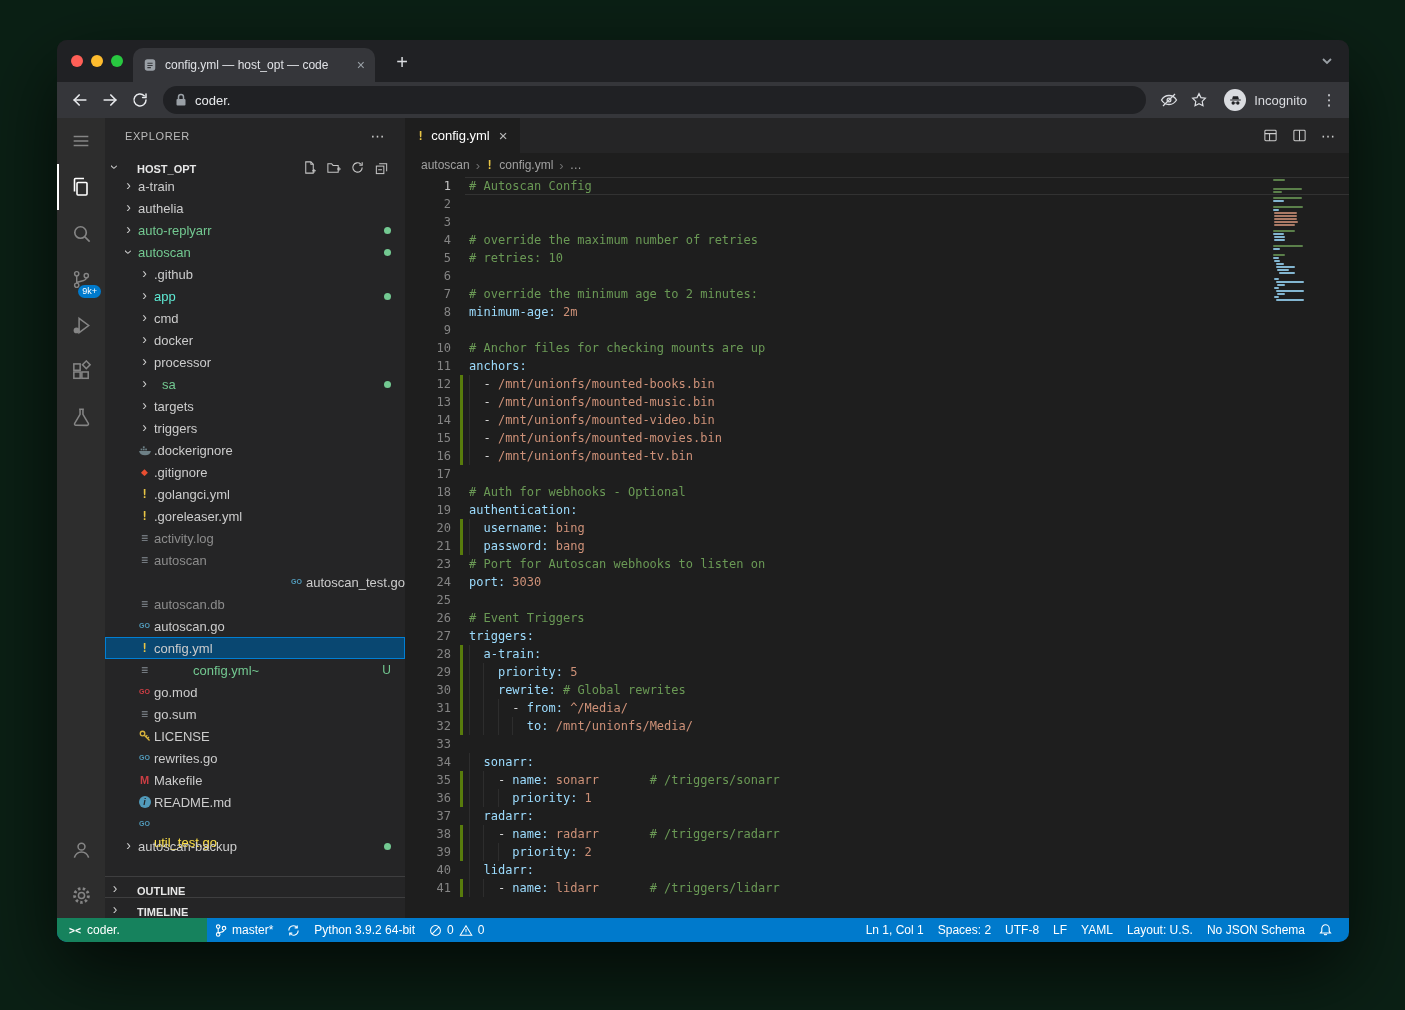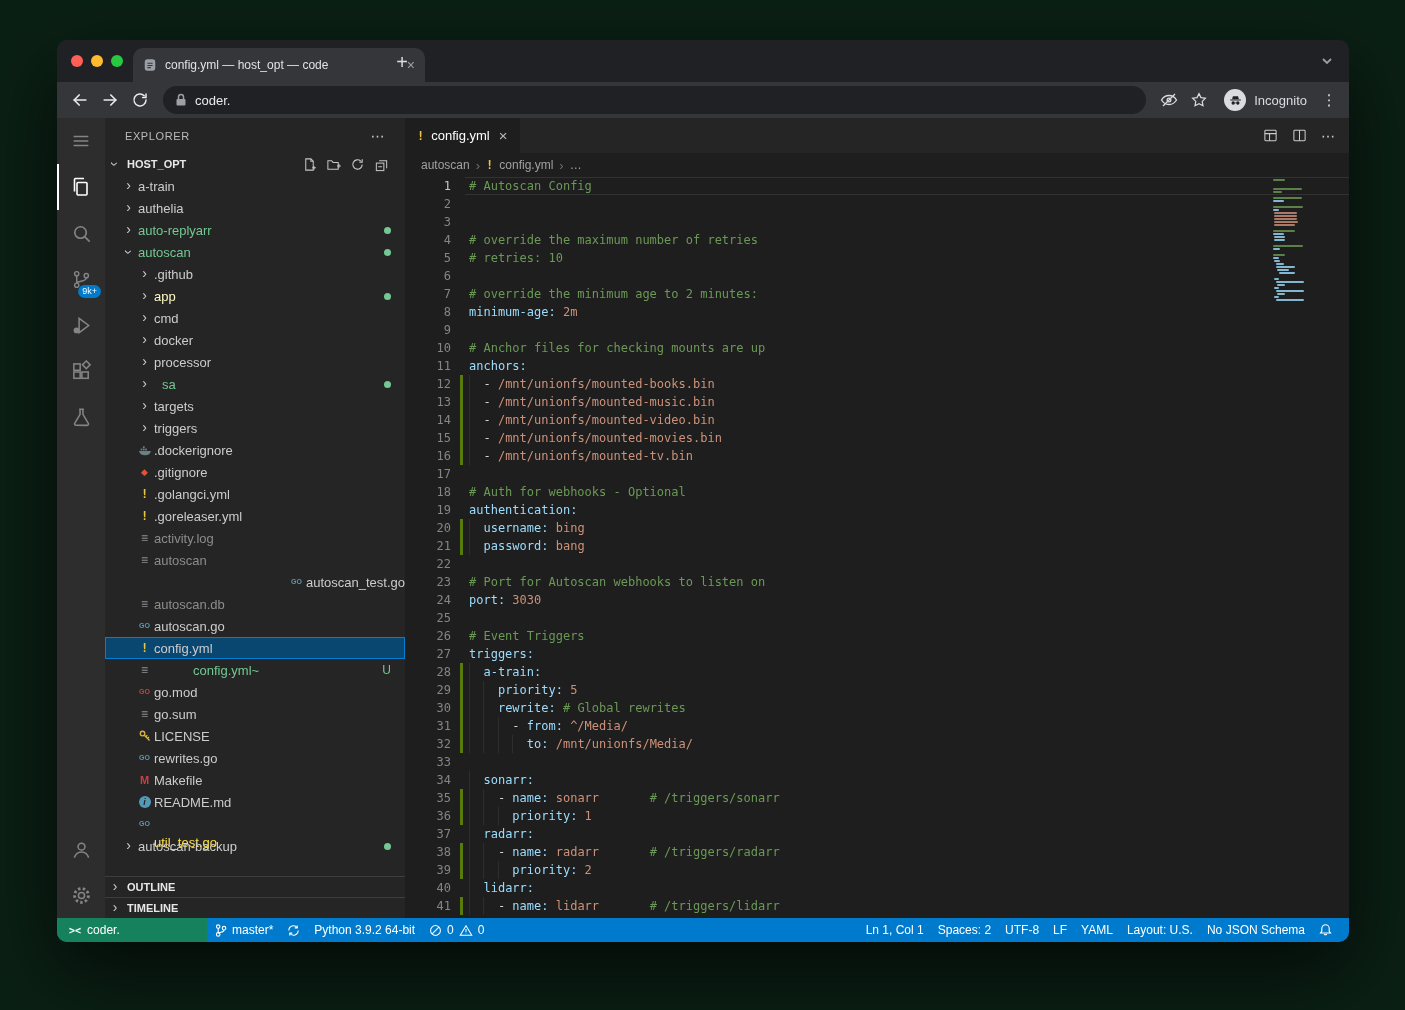--- a/index.html
+++ b/index.html
@@ -12,21 +12,21 @@
     --gutter-added:#587c0c; --yaml-icon:#e8c545;
   }
   .window{position:absolute;left:57px;top:40px;width:1292px;height:902px;border-radius:10px;
           overflow:hidden;display:flex;flex-direction:column;background:#1e1e1e;
           box-shadow:0 30px 80px rgba(0,0,0,.7)}
   
   .tabstrip{height:42px;background:#202124;flex:none;position:relative}
   .lights{position:absolute;left:14px;top:15px;display:flex;gap:8px}
   .light{width:12px;height:12px;border-radius:50%}
   .light.r{background:#ff5f57}.light.y{background:#febc2e}.light.g{background:#28c840}
-  .btab{position:absolute;left:76px;top:8px;width:292px;height:34px;background:#35363a;
+  .btab{position:absolute;left:76px;top:8px;width:242px;height:34px;background:#35363a;
         border-radius:10px 10px 0 0;display:flex;align-items:center;gap:8px;padding:0 10px;box-sizing:border-box}
   .btab .title{flex:1;font-size:12px;color:#dfe1e5;white-space:nowrap;overflow:hidden;text-overflow:ellipsis}
   .tclose{color:#9aa0a6;font-size:14px;line-height:1}
   .newtab{position:absolute;left:332px;top:9px;width:26px;height:26px;color:#dadce0;font-size:20px;
           font-weight:300;display:flex;align-items:center;justify-content:center}
   .tabsearch{position:absolute;right:16px;top:17px;line-height:0}
   
   .toolbar{height:36px;background:#35363a;flex:none;display:flex;align-items:center;padding:0 8px}
   .tbtn{width:30px;height:28px;display:flex;align-items:center;justify-content:center;flex:none}
   .omnibox{flex:1;height:28px;background:#202124;border-radius:14px;margin:0 8px;display:flex;
@@ -45,22 +45,22 @@
   .abic{line-height:0}
   .abbadge{position:absolute;right:4px;bottom:4px;background:var(--accent);color:#fff;font-size:9px;
            border-radius:9px;padding:1px 4px;line-height:1.2}
   .abspacer{flex:1}
   
   .sidebar{width:300px;background:#252526;flex:none;display:flex;flex-direction:column;min-height:0}
   .sb-title{height:35px;flex:none;display:flex;align-items:center;padding:0 20px;font-size:11px;
             letter-spacing:.6px;color:#bbb}
   .grow{flex:1}
   .sb-more{color:#ccc;font-size:14px}
-  .sec-h{height:22px;flex:none;display:flex;align-items:center;font-weight:700;font-size:11px;
-         color:#e7e7e7;padding:0 4px;gap:6px}
+  .sec-h{height:22px;flex:none;display:flex;align-items:flex-end;font-weight:700;font-size:11px;
+         color:#e7e7e7;padding:0 4px;gap:16px}
   .sec-h.bottom{height:21px;border-top:1px solid rgba(128,128,128,.28);box-sizing:border-box}
   .sec-actions{display:flex;gap:9px;margin-left:auto;padding-right:12px;align-items:center;line-height:0}
   .chev{color:#ccc;font-size:14px;display:inline-block;width:12px;text-align:center;
         transform:translateY(-1px);font-weight:400}
   .chev.open{transform:rotate(90deg)}
   .tree{flex:1;min-height:0;overflow:hidden}
   .trow{height:22px;display:flex;align-items:center;font-size:13px;box-sizing:border-box;cursor:default}
   .trow.sel{background:var(--sel-bg);outline:1px solid var(--focus-border);outline-offset:-1px}
   .slot{width:19px;flex:none;display:flex;align-items:center;justify-content:center;line-height:0}
   .tlabel{white-space:nowrap;overflow:hidden}
@@ -314,21 +314,21 @@
           <div class="trow" style="padding-left: 30px;">
             <span class="slot">
               <span class="chev">›</span>
             </span>
             <span class="tlabel" style="color: rgb(204, 204, 204);">.github</span>
           </div>
           <div class="trow" style="padding-left: 30px;">
             <span class="slot">
               <span class="chev">›</span>
             </span>
-            <span class="tlabel" style="color: #fef9c3;">app</span>
+            <span class="tlabel" style="color: #5eead4;">app</span>
             <span class="tbadge dot"></span>
           </div>
           <div class="trow" style="padding-left: 30px;">
             <span class="slot">
               <span class="chev">›</span>
             </span>
             <span class="tlabel" style="color: rgb(204, 204, 204);">cmd</span>
           </div>
           <div class="trow" style="padding-left: 30px;">
             <span class="slot">
@@ -637,25 +637,20 @@
                 <span class="gitbar"></span>
               </span>
               <span class="lcode"><i class="guide" style="left: 4px;"></i><span class="tk-p">  </span><span class="tk-k">username:</span><span class="tk-v"> bing</span></span>
             </div>
             <div class="cline">
               <span class="lnum">21</span>
               <span class="ldec">
                 <span class="gitbar"></span>
               </span>
               <span class="lcode"><i class="guide" style="left: 4px;"></i><span class="tk-p">  </span><span class="tk-k">password:</span><span class="tk-v"> bang</span></span>
-            </div>
-            <div class="cline">
-              <span class="lnum">22</span>
-              <span class="ldec"></span>
-              <span class="lcode"></span>
             </div>
             <div class="cline">
               <span class="lnum">23</span>
               <span class="ldec"></span>
               <span class="lcode"><span class="tk-c"># Port for Autoscan webhooks to listen on</span></span>
             </div>
             <div class="cline">
               <span class="lnum">24</span>
               <span class="ldec"></span>
               <span class="lcode"><span class="tk-k">port:</span><span class="tk-v"> 3030</span></span>

